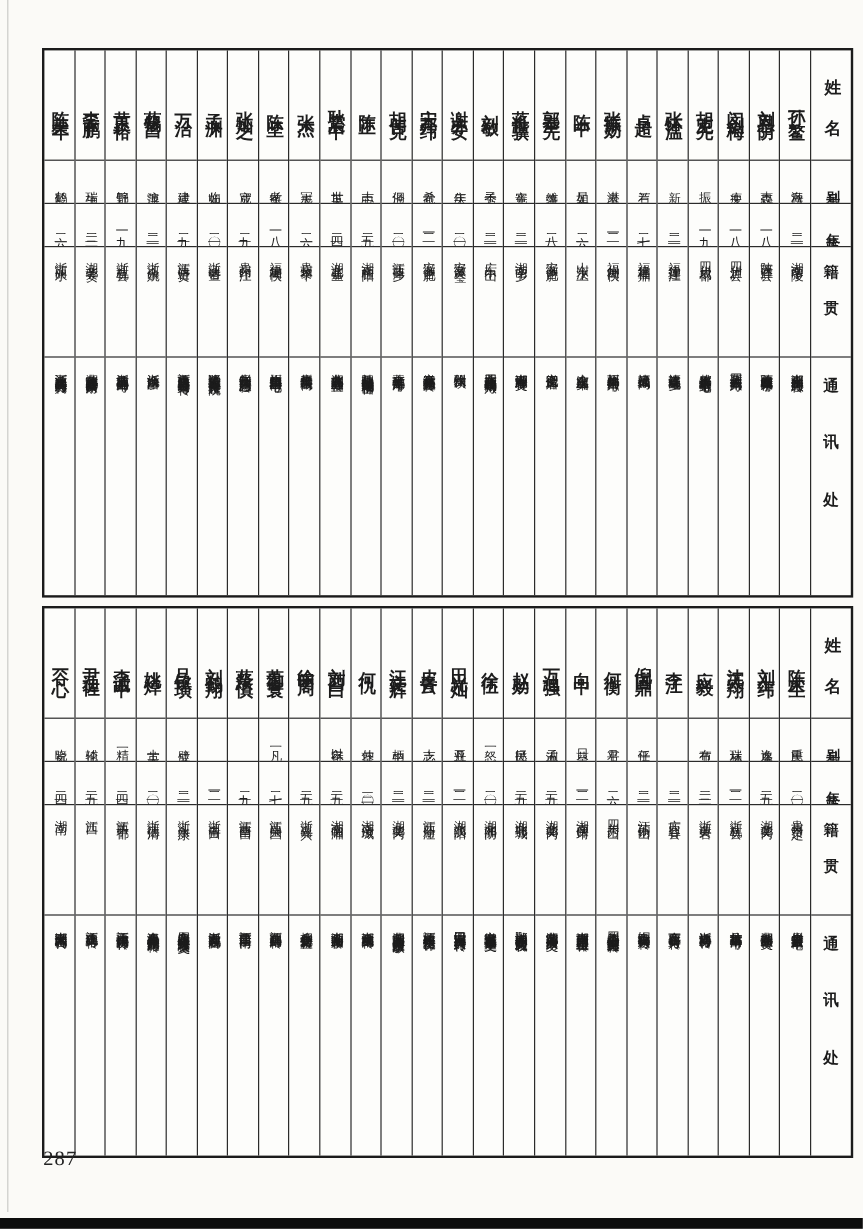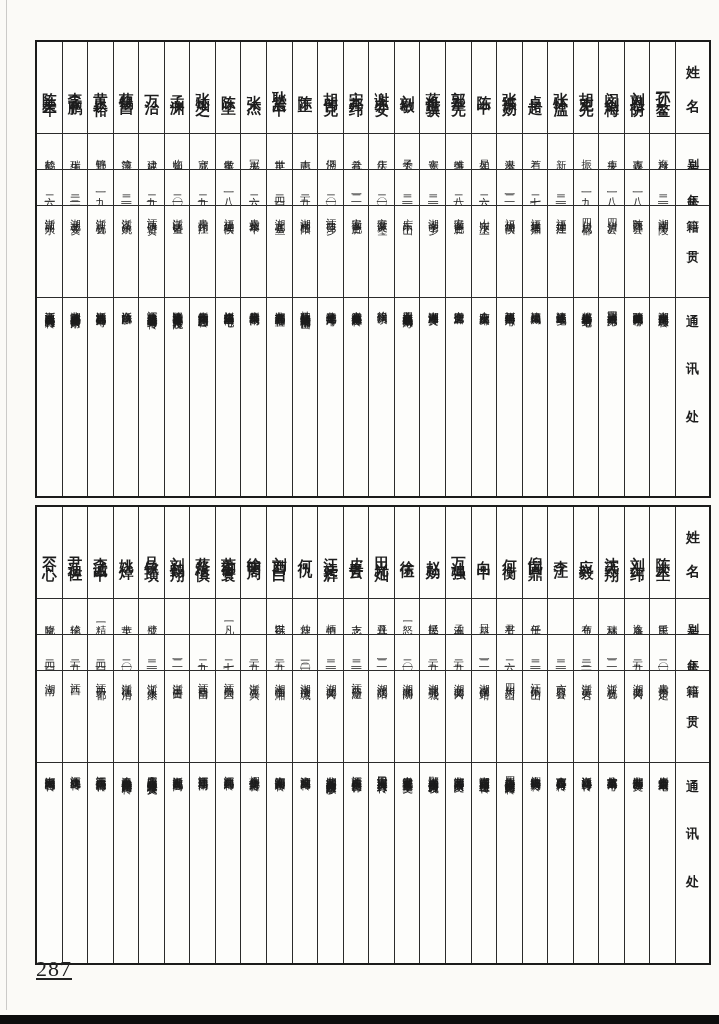--- a/index.html
+++ b/index.html
@@ -53,23 +53,22 @@
   .t-addr{font-size:10.5px;letter-spacing:0.5px;}
 
   .h-name{font-size:14px;font-weight:bold;letter-spacing:34px;}
   .h-alias{font-size:11.5px;font-weight:bold;letter-spacing:3px;}
   .h-age{font-size:11.5px;font-weight:bold;letter-spacing:3px;}
   .h-native{font-size:12.5px;font-weight:bold;letter-spacing:30px;}
   .h-addr{font-size:13px;font-weight:bold;letter-spacing:48px;}
 
   .page-number{
     position:absolute;left:36px;top:956px;
-    font-size:22px;letter-spacing:1px;color:#222;
+    font-size:17px;letter-spacing:1px;color:#222;
     font-family:"Liberation Serif","DejaVu Serif",serif;
-    text-decoration:underline;
   }
 </style>
 </head>
 <body>
 
 <div class="dir-table top">
   <div class="col header">
     <div class="cell c-name">
         <span class="vtext h-name">姓名</span>
       </div>

